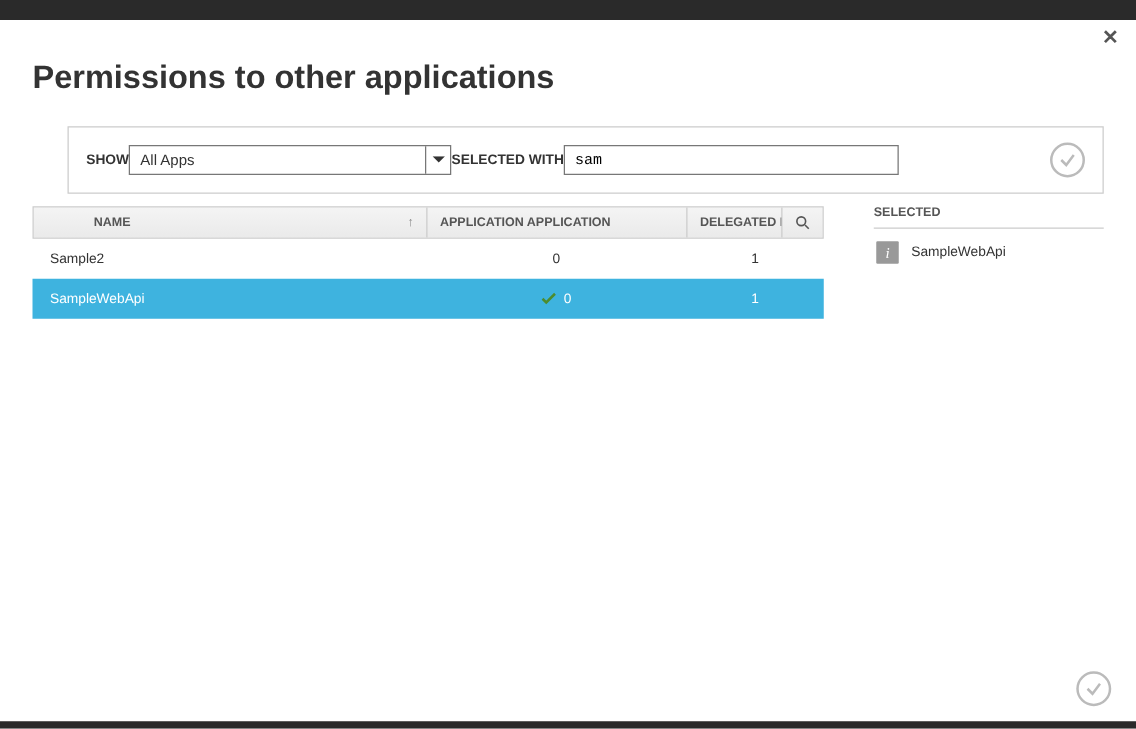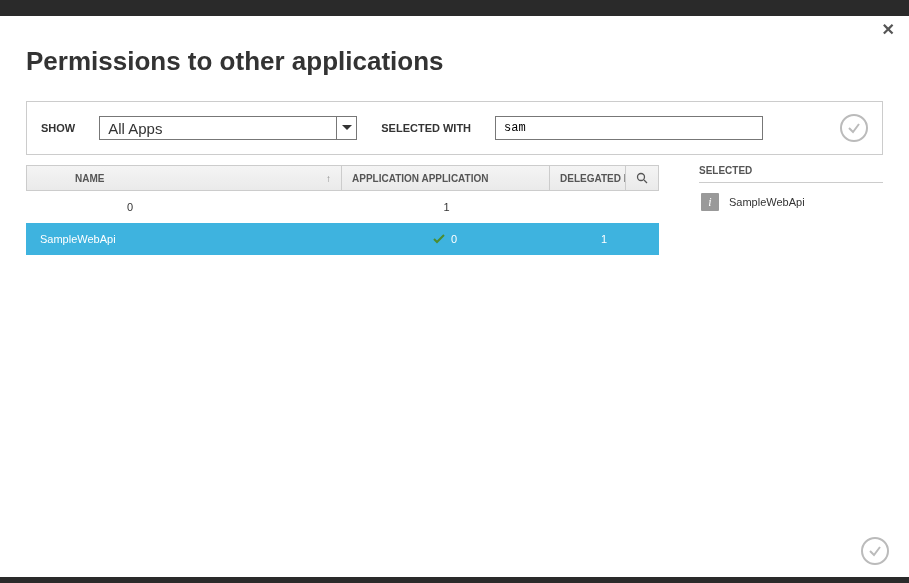--- a/index.html
+++ b/index.html
@@ -1,24 +1,24 @@
 <!DOCTYPE html>
 <html><head>
   <meta charset="utf-8">
   <style>
     * { box-sizing: border-box; margin: 0; padding: 0; }
     body { font-family: "Segoe UI", "Segoe UI Light", Arial, sans-serif; background: #fff; color: #333; width: 909px; height: 583px; position: relative; overflow: hidden; }
     .top-bar { height: 16px; background: #2a2a2a; }
     .close-x { position: absolute; top: 20px; right: 14px; font-size: 16px; color: #555; cursor: pointer; font-weight: bold; }
     .content { padding: 30px 26px 0 26px; }
     .page-title { font-size: 26px; font-weight: 700; color: #333; margin-bottom: 24px; }
-    .filter-bar { border: 1px solid #ccc; padding: 12px 14px; display: flex; align-items: center; gap: 24px; }
+    .filter-bar { border: 1px solid #ccc; padding: 12px 14px; display: flex; align-items: center; gap: 0; margin-left: 28px; }
     .filter-label { font-size: 11px; font-weight: 600; color: #333; }
     .select-wrap { position: relative; width: 258px; height: 24px; border: 1px solid #777; display: flex; align-items: center; }
-    .select-wrap .val { padding: 0 8px; font-size: 15px; flex: 1; }
+    .select-wrap .val { padding: 0 8px; font-size: 12px; flex: 1; }
     .select-wrap .arrow-box { width: 20px; height: 100%; border-left: 1px solid #777; display: flex; align-items: center; justify-content: center; }
     .text-input { width: 268px; height: 24px; border: 1px solid #777; padding: 0 8px; font-size: 12px; font-family: Liberation Mono, monospace; }
     .confirm-btn { margin-left: auto; width: 28px; height: 28px; border: 2px solid #bbb; border-radius: 50%; display: flex; align-items: center; justify-content: center; cursor: pointer; }
     .main-area { display: flex; margin-top: 10px; gap: 40px; }
     .left-col { flex: 0 0 630px; }
     .right-col { flex: 1; }
     .table-header { display: flex; background: linear-gradient(#f4f4f4, #eaeaea); border: 1px solid #ccc; height: 26px; align-items: center; }
     .th { font-size: 10px; font-weight: 600; color: #555; padding: 0 10px; display: flex; align-items: center; height: 100%; }
     .th.name { width: 315px; border-right: 1px solid #ccc; justify-content: space-between; padding-left: 48px; }
     .th.app-perm { width: 208px; border-right: 1px solid #ccc; }
@@ -82,20 +82,21 @@
         </div>
         <div class="th search">
           <svg width="12" height="12" viewBox="0 0 12 12">
               <circle cx="5" cy="5" r="3.5" stroke="#555" stroke-width="1.3" fill="none"></circle>
               <line x1="8" y1="8" x2="11" y2="11" stroke="#555" stroke-width="1.3"></line>
             </svg>
         </div>
       </div>
       <div id="rows-container">
           <div class="table-row">
+            <div class="cell-name">Sample2</div>
             <div class="cell-app">
               <span>0</span>
             </div>
             <div class="cell-del">1</div>
           </div>
           <div class="table-row selected">
             <div class="cell-name">SampleWebApi</div>
             <div class="cell-app">
               <span class="check-green">
                 <svg width="12" height="10" viewBox="0 0 12 10">

